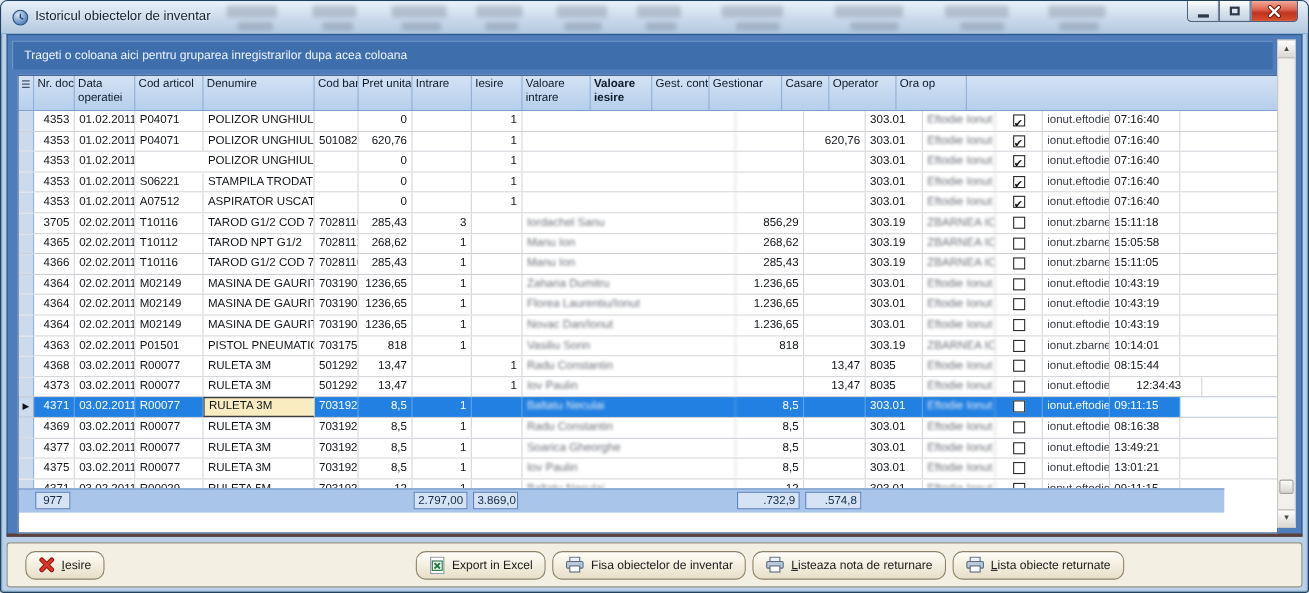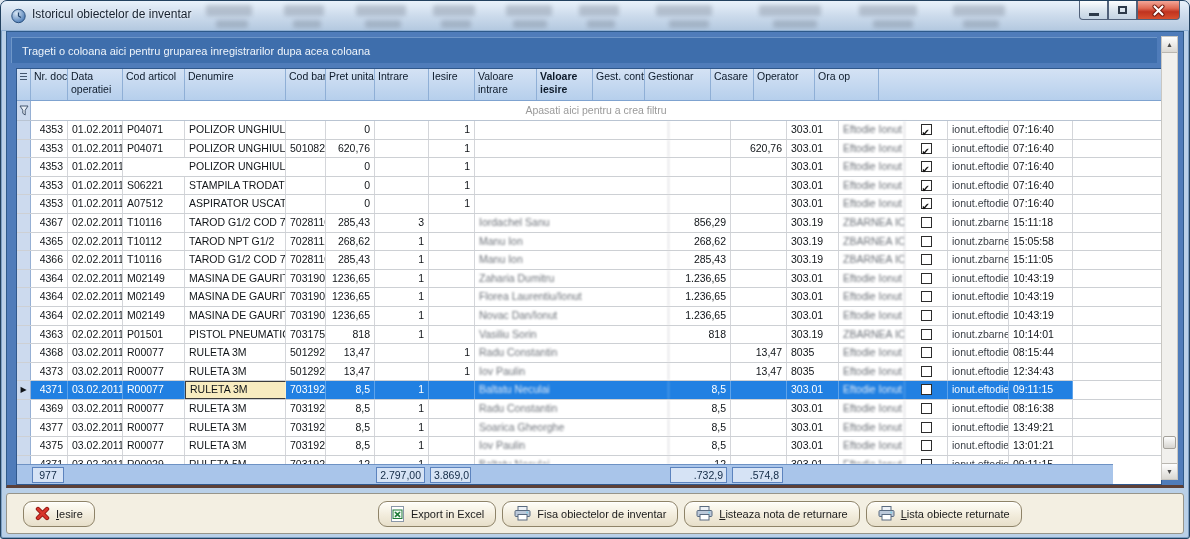--- a/index.html
+++ b/index.html
@@ -160,28 +160,20 @@
           <div class="hcell wrap" style="width: 62px;">Valoare intrare</div>
           <div class="hcell wrap" style="width: 56px; font-weight: bold;">Valoare iesire</div>
           <div class="hcell" style="width: 52px;">Gest. cont.</div>
           <div class="hcell" style="width: 66px;">Gestionar</div>
           <div class="hcell" style="width: 43px;">Casare</div>
           <div class="hcell" style="width: 61px;">Operator</div>
           <div class="hcell" style="width: 64px;">Ora op</div>
           <div class="hfill"></div>
         </div>
 
-      <div class="frow">
-        <div class="fgut">
-          <svg width="10" height="11" viewBox="0 0 10 11">
-            <path d="M1 1 H9 L6.2 5.2 V10 L3.8 8.3 V5.2 Z" fill="#e7eef6" stroke="#44566e"></path>
-          </svg>
-        </div>
-        <div class="ftext">Apasati aici pentru a  crea filtru</div>
-      </div>
 
       <div id="rows">
           <div class="row">
             <div class="gut"></div>
             <div class="cell r" style="width: 37px;">4353</div>
             <div class="cell l" style="width: 55px;">01.02.2011</div>
             <div class="cell l" style="width: 62px;">P04071</div>
             <div class="cell l" style="width: 101px;">POLIZOR UNGHIULAF</div>
             <div class="cell l" style="width: 40px;"></div>
             <div class="cell r" style="width: 49px;">0</div>
@@ -282,21 +274,21 @@
             <div class="cell l blur" style="width: 66px;">Eftodie Ionut C</div>
             <div class="cell c" style="width: 43px;">
               <div class="cb on"></div>
             </div>
             <div class="cell l blur-lite" style="width: 61px;">ionut.eftodie</div>
             <div class="cell l" style="width: 64px;">07:16:40</div>
             <div class="cell fill"></div>
           </div>
           <div class="row">
             <div class="gut"></div>
-            <div class="cell r" style="width: 37px;">4367</div>
+            <div class="cell r" style="width: 37px;">3705</div>
             <div class="cell l" style="width: 55px;">02.02.2011</div>
             <div class="cell l" style="width: 62px;">T10116</div>
             <div class="cell l" style="width: 101px;">TAROD G1/2 COD 764</div>
             <div class="cell l" style="width: 40px;">7028110</div>
             <div class="cell r" style="width: 49px;">285,43</div>
             <div class="cell r" style="width: 54px;">3</div>
             <div class="cell r" style="width: 46px;"></div>
             <div class="cell l blur" style="width: 194px;">Iordachel Sanu</div>
             <div class="cell r" style="width: 62px;">856,29</div>
             <div class="cell r" style="width: 56px;"></div>
@@ -475,21 +467,21 @@
             <div class="cell r" style="width: 46px;">1</div>
             <div class="cell l blur" style="width: 194px;">Iov Paulin</div>
             <div class="cell r" style="width: 62px;"></div>
             <div class="cell r" style="width: 56px;">13,47</div>
             <div class="cell l" style="width: 52px;">8035</div>
             <div class="cell l blur" style="width: 66px;">Eftodie Ionut C</div>
             <div class="cell c" style="width: 43px;">
               <div class="cb"></div>
             </div>
             <div class="cell l blur-lite" style="width: 61px;">ionut.eftodie</div>
-            <div class="cell l" style="width: 64px;">12:34:43</div>
+            <div class="cell l" style="width: 64px; margin-left: 20px;">12:34:43</div>
             <div class="cell fill"></div>
           </div>
           <div class="row sel">
             <div class="gut">▶</div>
             <div class="cell r" style="width: 37px;">4371</div>
             <div class="cell l" style="width: 55px;">03.02.2011</div>
             <div class="cell l" style="width: 62px;">R00077</div>
             <div class="cell l focus" style="width: 101px;">RULETA 3M</div>
             <div class="cell l" style="width: 40px;">7031924</div>
             <div class="cell r" style="width: 49px;">8,5</div>

